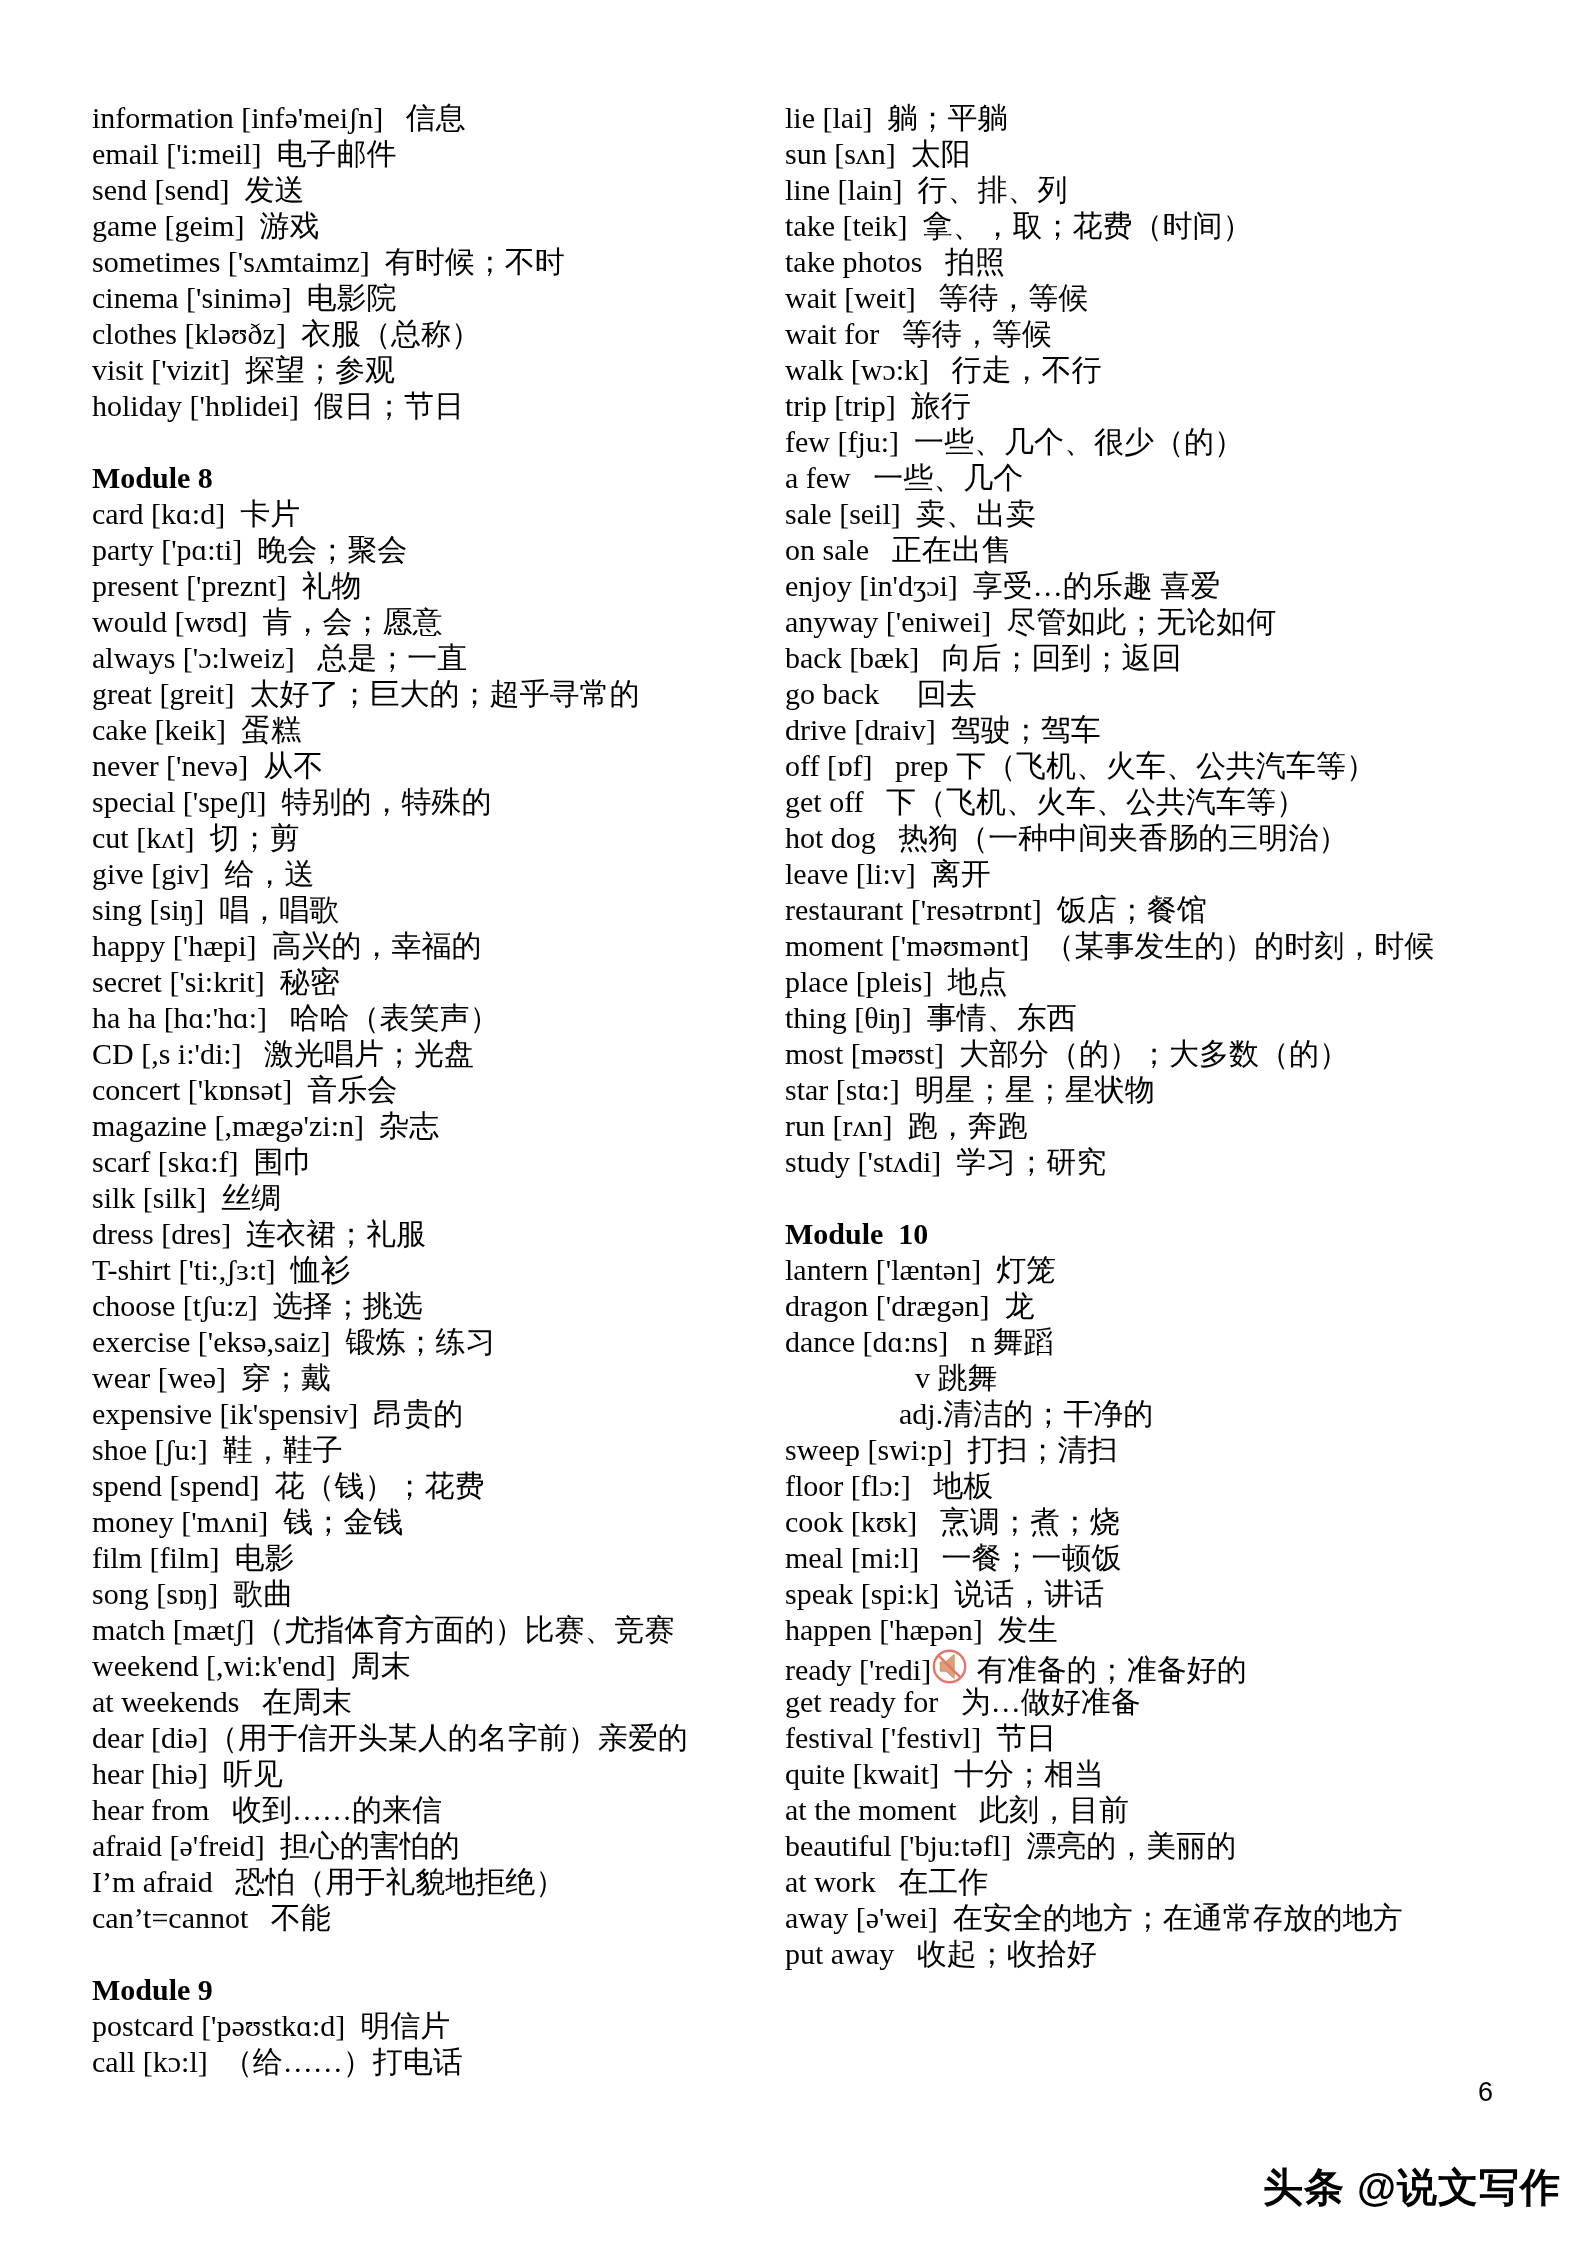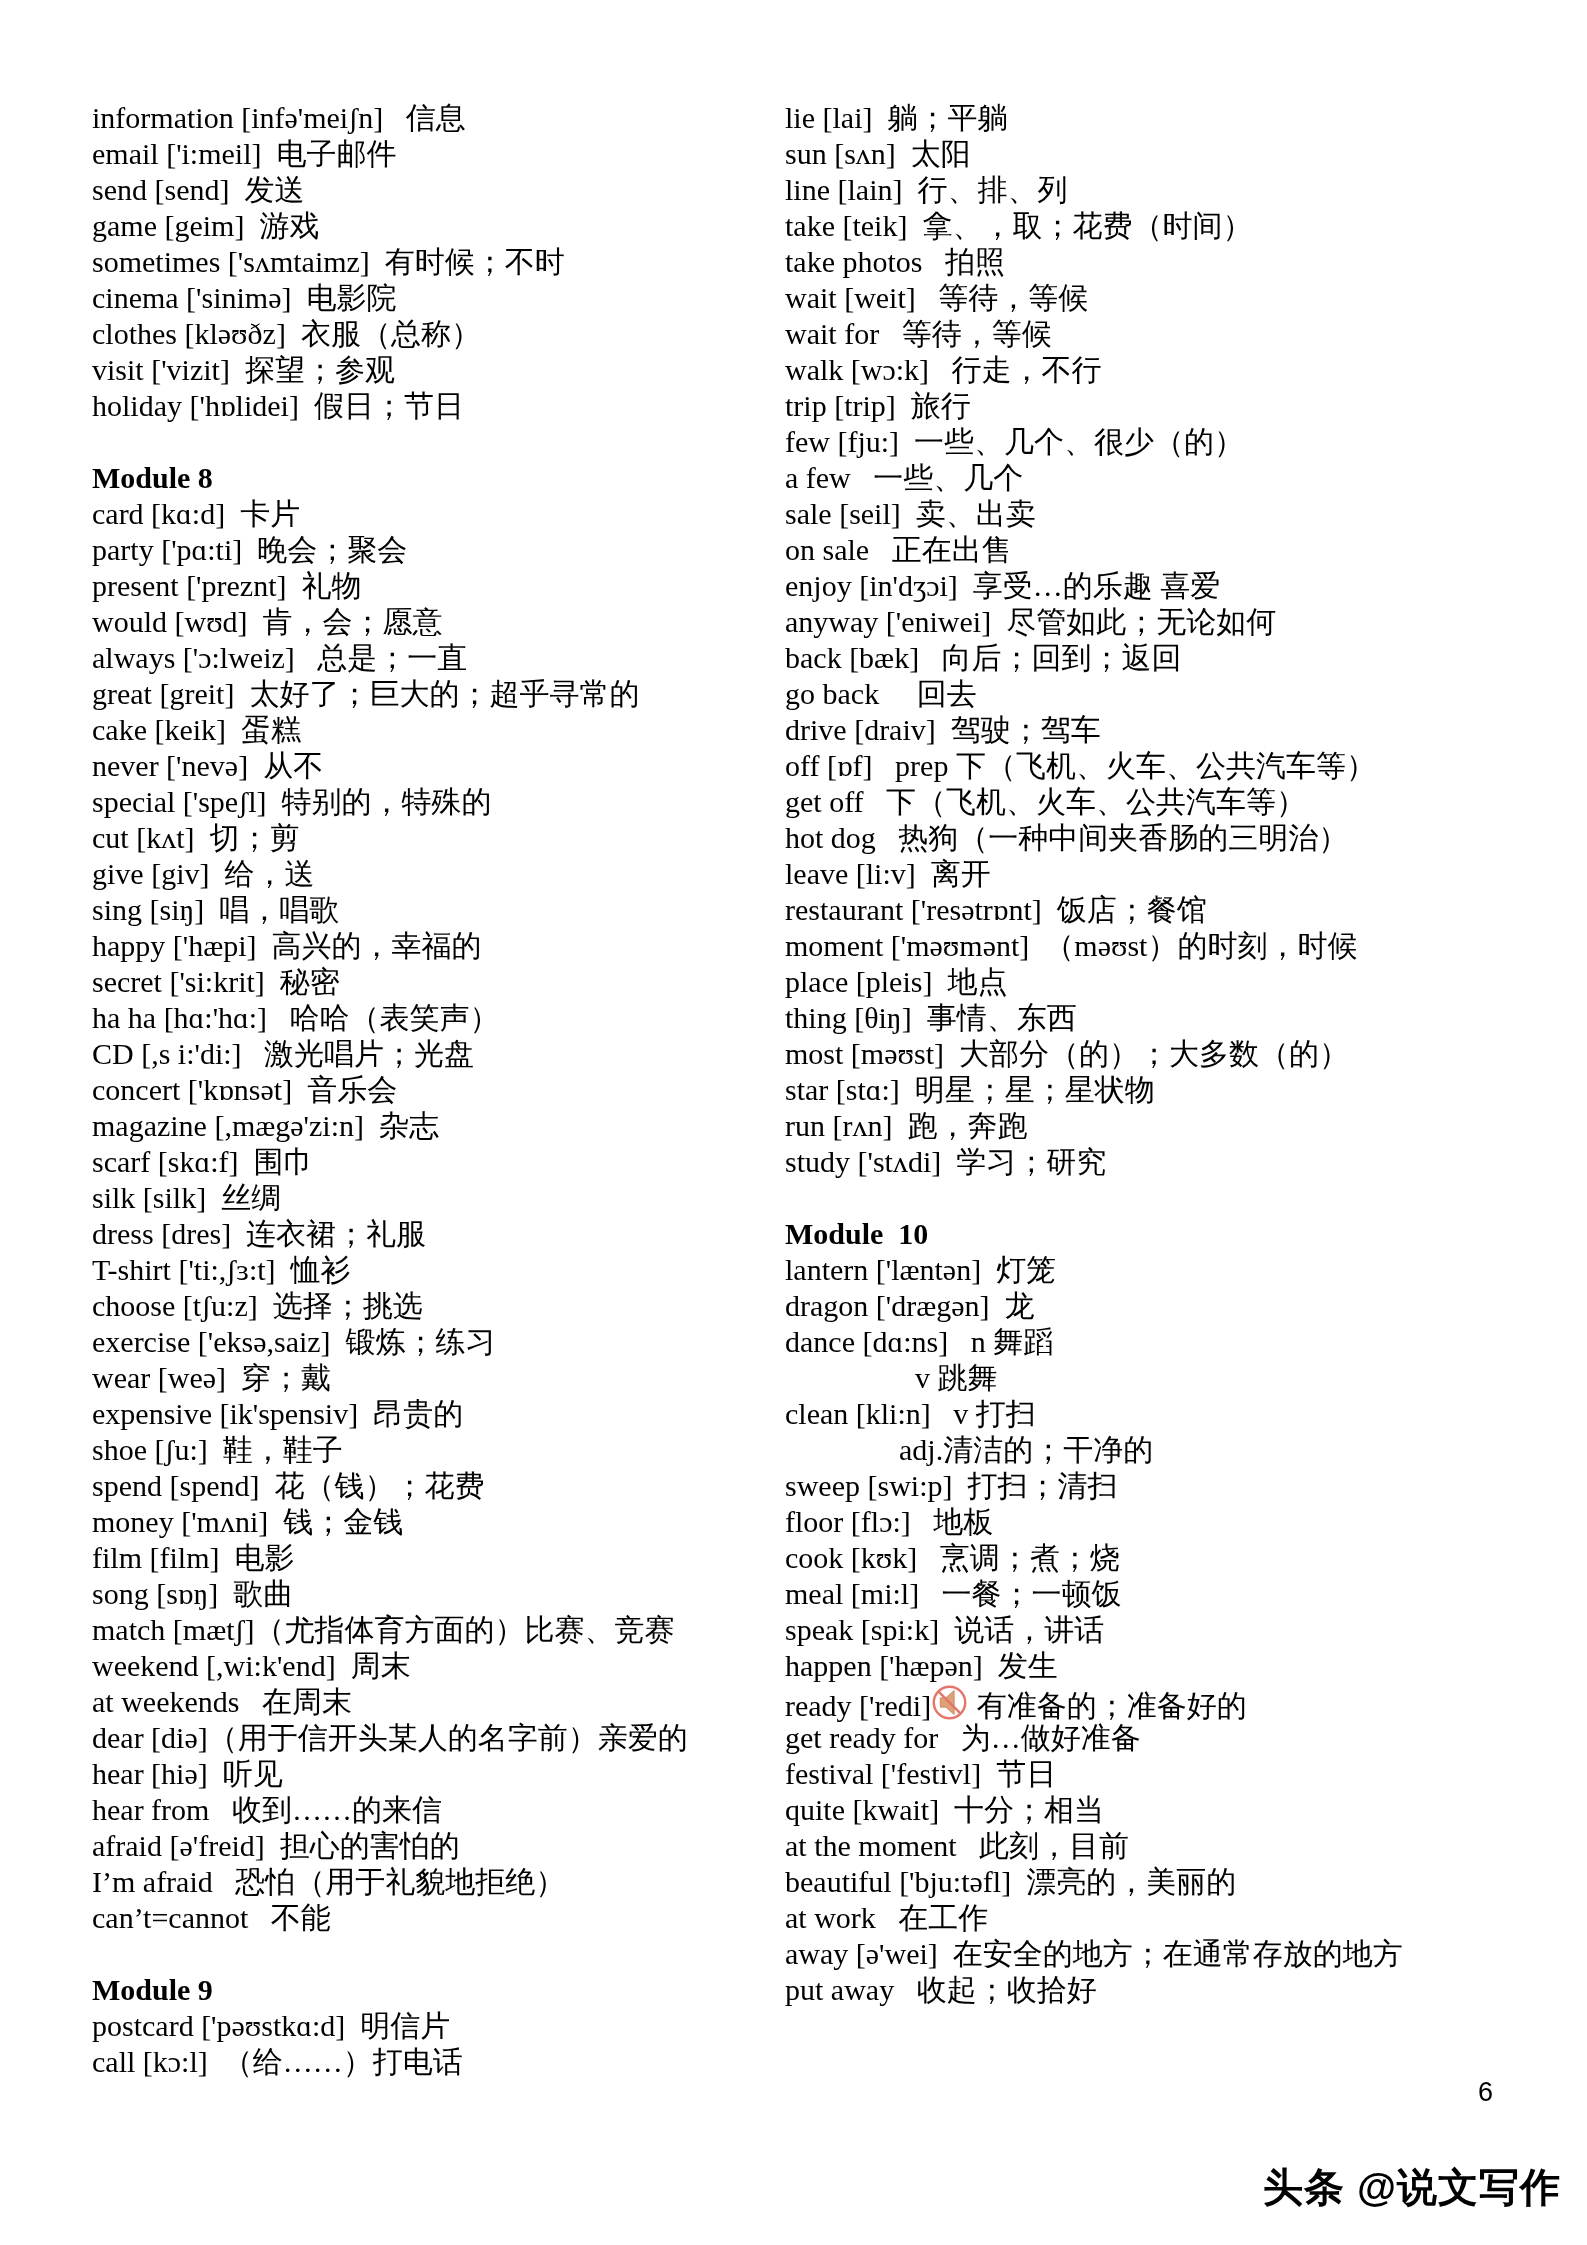--- a/index.html
+++ b/index.html
@@ -127,35 +127,34 @@
       <div class="line">enjoy [in'dʒɔi]  享受…的乐趣 喜爱</div>
       <div class="line">anyway ['eniwei]  尽管如此；无论如何</div>
       <div class="line">back [bæk]   向后；回到；返回</div>
       <div class="line">go back     回去</div>
       <div class="line">drive [draiv]  驾驶；驾车</div>
       <div class="line">off [ɒf]   prep 下（飞机、火车、公共汽车等）</div>
       <div class="line">get off   下（飞机、火车、公共汽车等）</div>
       <div class="line">hot dog   热狗（一种中间夹香肠的三明治）</div>
       <div class="line">leave [li:v]  离开</div>
       <div class="line">restaurant ['resətrɒnt]  饭店；餐馆</div>
-      <div class="line">moment ['məʊmənt]  （məʊst）的时刻，时候</div>
+      <div class="line">moment ['məʊmənt]  （某事发生的）的时刻，时候</div>
       <div class="line">place [pleis]  地点</div>
       <div class="line">thing [θiŋ]  事情、东西</div>
       <div class="line">most [məʊst]  大部分（的）；大多数（的）</div>
       <div class="line">star [stɑ:]  明星；星；星状物</div>
       <div class="line">run [rʌn]  跑，奔跑</div>
       <div class="line">study ['stʌdi]  学习；研究</div>
     </div>
     <div class="section">
       <div class="line heading">Module  10</div>
       <div class="line">lantern ['læntən]  灯笼</div>
       <div class="line">dragon ['drægən]  龙</div>
       <div class="line">dance [dɑ:ns]   n 舞蹈</div>
       <div class="line" style="padding-left: 130px;">v 跳舞</div>
-      <div class="line">clean [kli:n]   v 打扫</div>
       <div class="line" style="padding-left: 114px;">adj.清洁的；干净的</div>
       <div class="line">sweep [swi:p]  打扫；清扫</div>
       <div class="line">floor [flɔ:]   地板</div>
       <div class="line">cook [kʊk]   烹调；煮；烧</div>
       <div class="line">meal [mi:l]   一餐；一顿饭</div>
       <div class="line">speak [spi:k]  说话，讲话</div>
       <div class="line">happen ['hæpən]  发生</div>
       <div class="line"><span>ready ['redi]</span><svg class="ready-icon" viewBox="0 0 40 40">
           <circle cx="20" cy="20" r="17" fill="none" stroke="#e4756a" stroke-width="2.6"></circle>
           <path d="M10 15 h6 l9 -8 v26 l-9 -8 h-6 z" fill="#ddA077" stroke="#c98a5e" stroke-width="1"></path>

